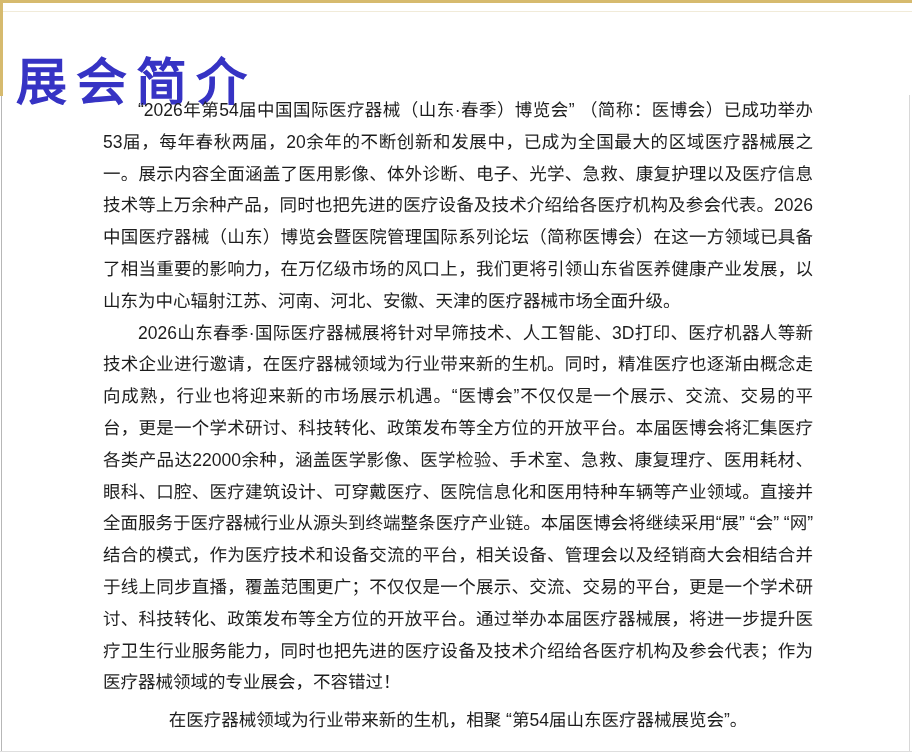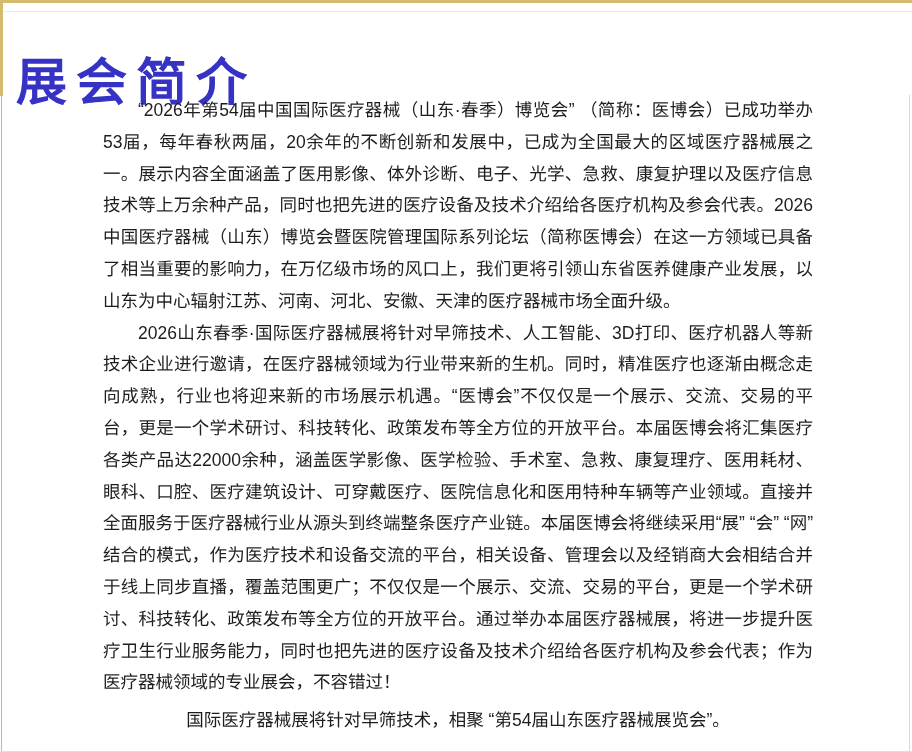--- a/index.html
+++ b/index.html
@@ -102,13 +102,13 @@
 <div class="right-gray-line"></div>
 <div class="bottom-faint-line"></div>
 
 <h1 class="page-title">展会简介</h1>
 
 <div class="content">
   <p>“2026年第54届中国国际医疗器械（山东·春季）博览会” （简称：医博会）已成功举办53届，每年春秋两届，20余年的不断创新和发展中，已成为全国最大的区域医疗器械展之一。展示内容全面涵盖了医用影像、体外诊断、电子、光学、急救、康复护理以及医疗信息技术等上万余种产品，同时也把先进的医疗设备及技术介绍给各医疗机构及参会代表。2026中国医疗器械（山东）博览会暨医院管理国际系列论坛（简称医博会）在这一方领域已具备了相当重要的影响力，在万亿级市场的风口上，我们更将引领山东省医养健康产业发展，以山东为中心辐射江苏、河南、河北、安徽、天津的医疗器械市场全面升级。</p>
   <p>2026山东春季·国际医疗器械展将针对早筛技术、人工智能、3D打印、医疗机器人等新技术企业进行邀请，在医疗器械领域为行业带来新的生机。同时，精准医疗也逐渐由概念走向成熟，行业也将迎来新的市场展示机遇。“医博会”不仅仅是一个展示、交流、交易的平台，更是一个学术研讨、科技转化、政策发布等全方位的开放平台。本届医博会将汇集医疗各类产品达22000余种，涵盖医学影像、医学检验、手术室、急救、康复理疗、医用耗材、眼科、口腔、医疗建筑设计、可穿戴医疗、医院信息化和医用特种车辆等产业领域。直接并全面服务于医疗器械行业从源头到终端整条医疗产业链。本届医博会将继续采用“展” “会” “网” 结合的模式，作为医疗技术和设备交流的平台，相关设备、管理会以及经销商大会相结合并于线上同步直播，覆盖范围更广；不仅仅是一个展示、交流、交易的平台，更是一个学术研讨、科技转化、政策发布等全方位的开放平台。通过举办本届医疗器械展，将进一步提升医疗卫生行业服务能力，同时也把先进的医疗设备及技术介绍给各医疗机构及参会代表；作为医疗器械领域的专业展会，不容错过！</p>
 </div>
 
-<div class="closing-line">国际医疗器械展将针对早筛技术，相聚 “第54届山东医疗器械展览会”。</div>
+<div class="closing-line">在医疗器械领域为行业带来新的生机，相聚 “第54届山东医疗器械展览会”。</div>
 
 </body></html>

